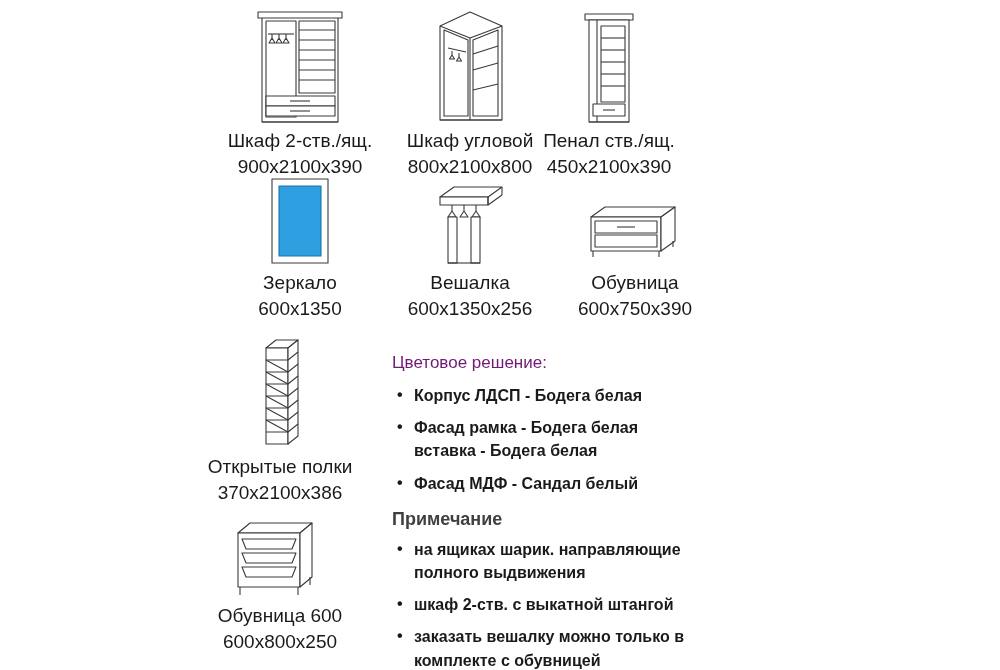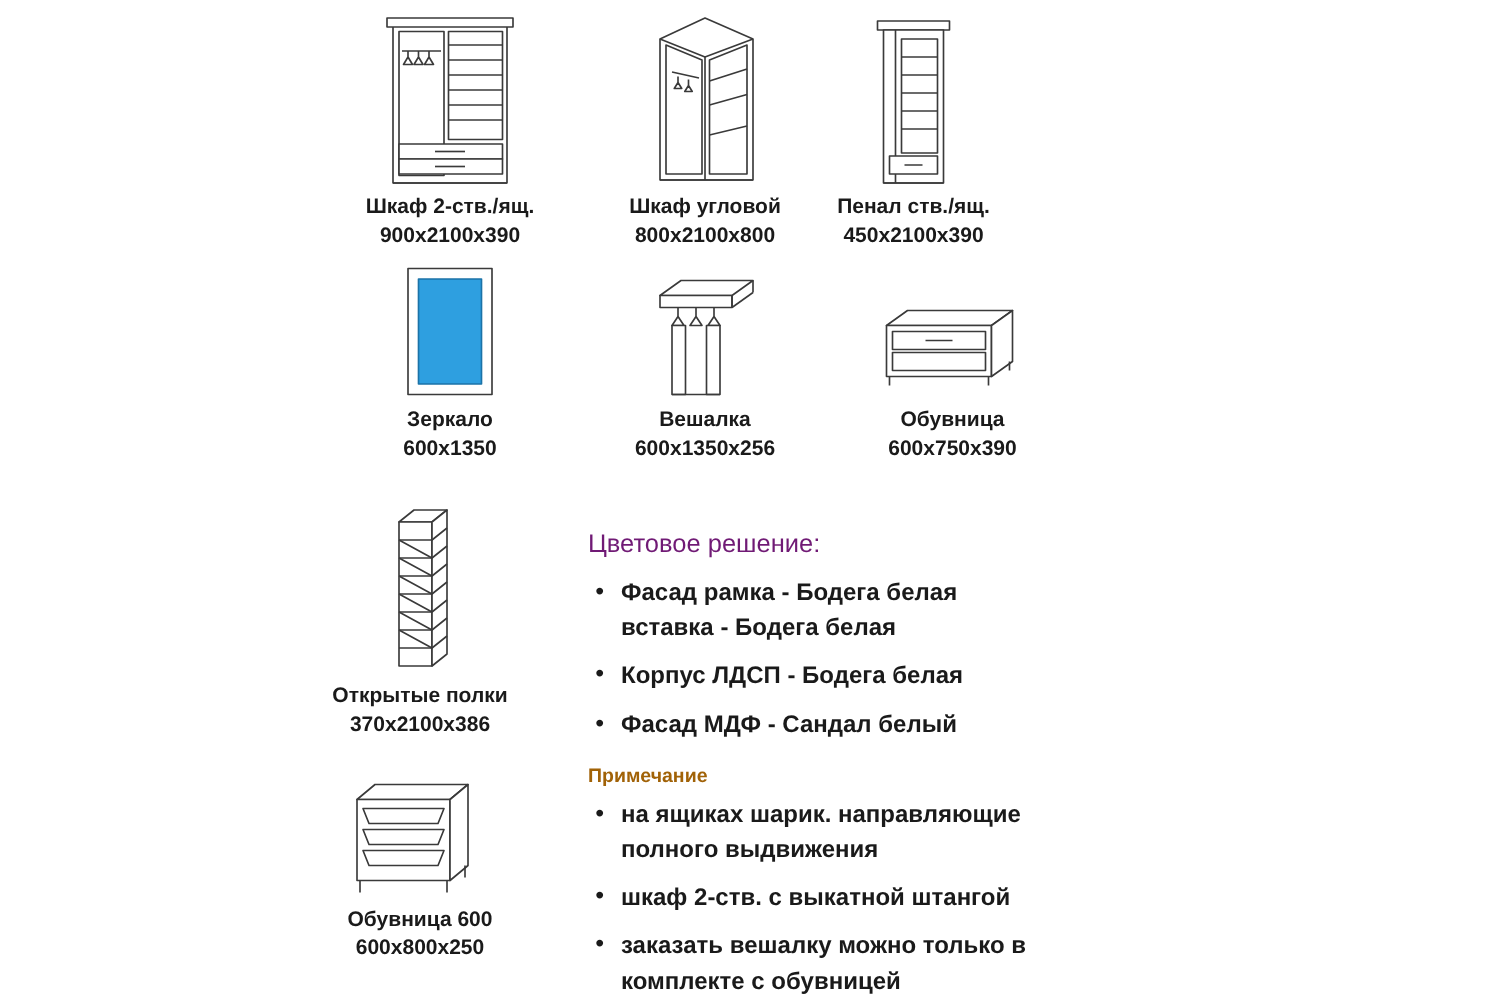--- a/index.html
+++ b/index.html
@@ -24,22 +24,22 @@
   
   .cell {
     position: absolute;
     text-align: center;
   }
   .art {
     position: relative;
     margin: 0 auto;
   }
   .caption {
-    font-size: 14px;
-    font-weight: bold;
+    font-size: 19px;
+    font-weight: normal;
     line-height: 1.35;
     color: #1a1a1a;
     white-space: nowrap;
   }
   .caption .dims {
     display: block;
   }
 
   
   .svgwrap { display: block; }
@@ -51,23 +51,23 @@
     top: 353px;
     width: 400px;
   }
   .tb-title {
     font-size: 17px;
     color: #701a75;
     margin: 0 0 11px 0;
     font-weight: normal;
   }
   .tb-subtitle {
-    font-size: 13px;
+    font-size: 18px;
     font-weight: bold;
-    color: #a16207;
+    color: #404040;
     margin: 14px 0 8px 0;
   }
   ul.bullets {
     list-style: none;
     margin: 0;
     padding: 0;
   }
   ul.bullets li {
     position: relative;
     padding-left: 22px;
@@ -309,27 +309,27 @@
       <span class="dims">600x800x250</span>
     </div>
   </div>
 
   <div class="textblock">
 
     <div class="tb-title">Цветовое решение:</div>
 
     <ul class="bullets bold">
       <li>
+        <span>Корпус ЛДСП - Бодега белая</span>
+      </li>
+      <li>
         <span>Фасад рамка - Бодега белая</span>
         <span class="sub">вставка - Бодега белая</span>
       </li>
       <li>
-        <span>Корпус ЛДСП - Бодега белая</span>
-      </li>
-      <li>
         <span>Фасад МДФ - Сандал белый</span>
       </li>
     </ul>
 
     <div class="tb-subtitle">Примечание</div>
 
     <ul class="bullets bold note-list">
       <li>
         <span>на ящиках шарик. направляющие</span>
         <span class="sub">полного выдвижения</span>

